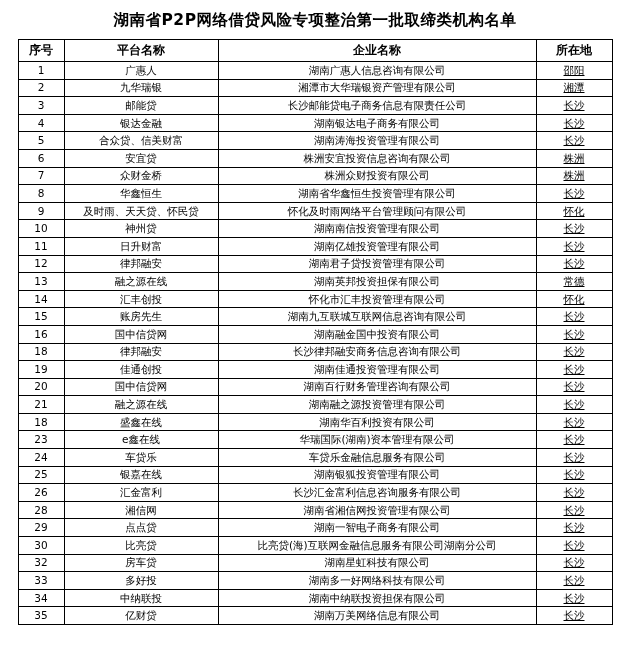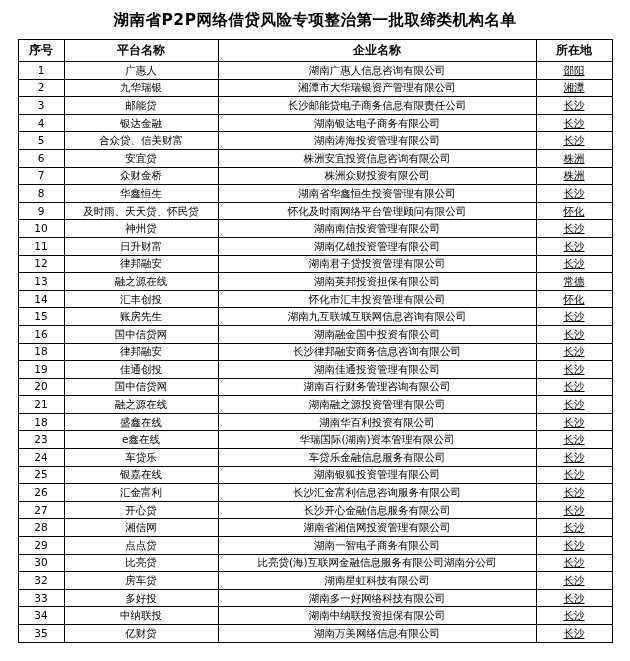--- a/index.html
+++ b/index.html
@@ -226,26 +226,20 @@
           <td class="cell-corp">湖南银狐投资管理有限公司</td>
           <td class="cell-loc">长沙</td>
         </tr>
         <tr>
           <td class="cell-idx">26</td>
           <td class="cell-plat">汇金富利</td>
           <td class="cell-corp">长沙汇金富利信息咨询服务有限公司</td>
           <td class="cell-loc">长沙</td>
         </tr>
         <tr>
-          <td class="cell-idx">27</td>
-          <td class="cell-plat">开心贷</td>
-          <td class="cell-corp">长沙开心金融信息服务有限公司</td>
-          <td class="cell-loc">长沙</td>
-        </tr>
-        <tr>
           <td class="cell-idx">28</td>
           <td class="cell-plat">湘信网</td>
           <td class="cell-corp">湖南省湘信网投资管理有限公司</td>
           <td class="cell-loc">长沙</td>
         </tr>
         <tr>
           <td class="cell-idx">29</td>
           <td class="cell-plat">点点贷</td>
           <td class="cell-corp">湖南一智电子商务有限公司</td>
           <td class="cell-loc">长沙</td>

